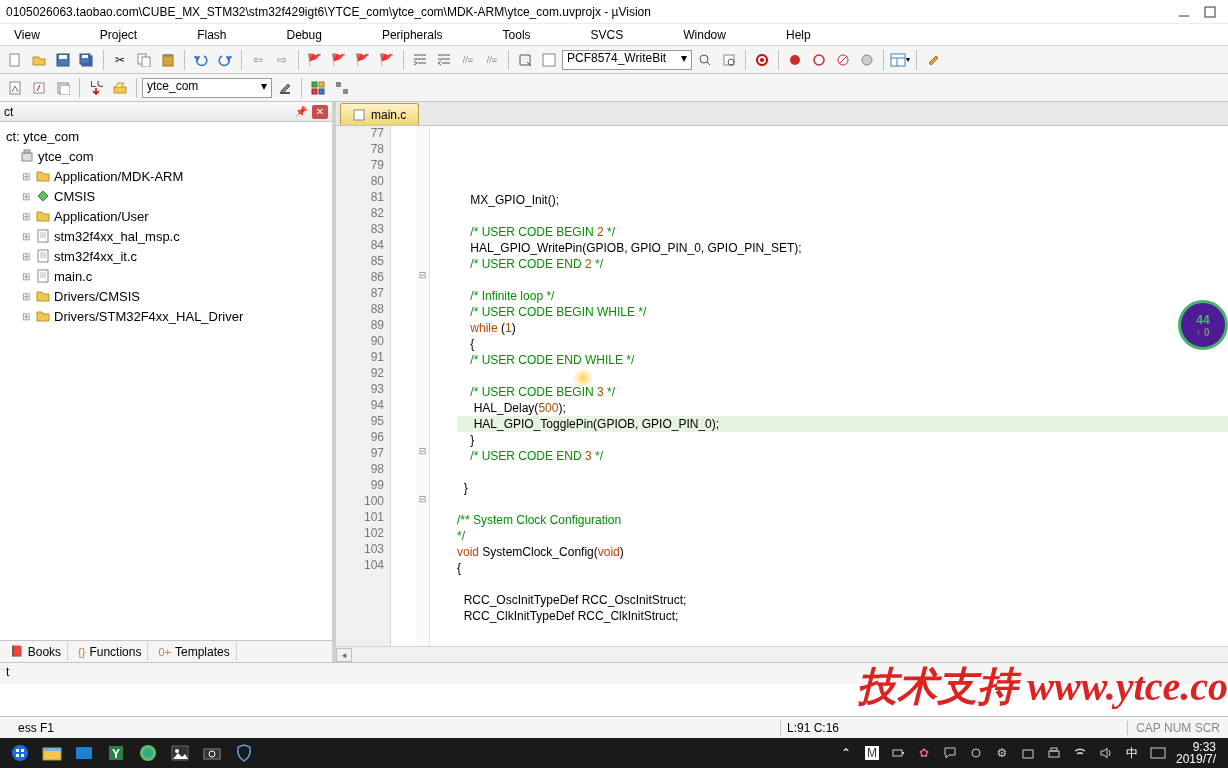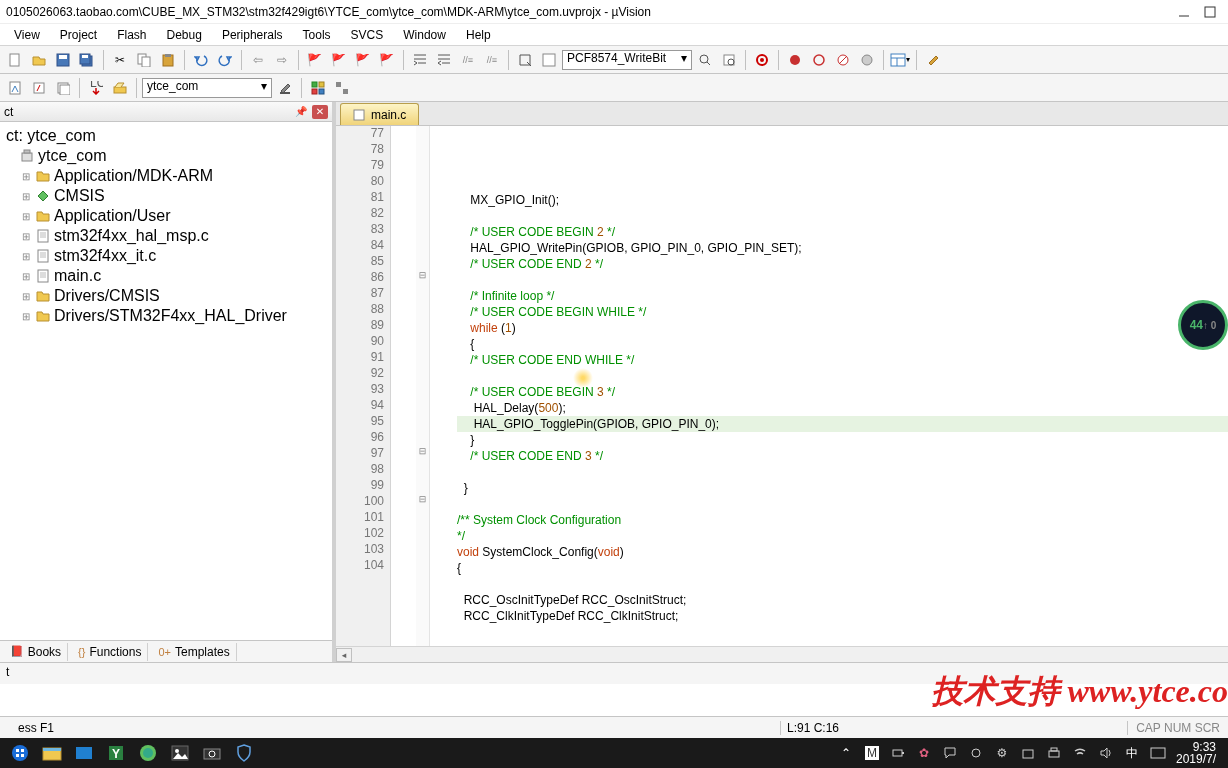--- a/index.html
+++ b/index.html
@@ -1,68 +1,68 @@
 <!DOCTYPE html>
 <html><head>
 <meta charset="utf-8">
 <style>
 * { margin: 0; padding: 0; box-sizing: border-box; font-family: "Segoe UI", Tahoma, sans-serif; font-size: 12px; }
 body { background: #fff; width: 1228px; height: 768px; overflow: hidden; position: relative; }
 .title-bar { height: 24px; background: #fff; display: flex; align-items: center; padding: 0 6px; border-bottom: 1px solid #eee; justify-content: space-between; }
 .title-text { font-size: 12px; white-space: nowrap; overflow: hidden; }
 .win-controls { display: flex; gap: 14px; margin-right: 6px; }
 .win-btn { width: 12px; height: 12px; display: inline-block; }
-.menu-bar { height: 22px; background: #fff; display: flex; align-items: center; padding: 0 4px; border-bottom: 1px solid #d4d4d4; }
+.menu-bar { height: 22px; background: #fff; display: flex; align-items: center; padding: 0 4px; border-bottom: 1px solid #d4d4d4; gap: 40px; }
 .menu-item { padding: 2px 10px; cursor: pointer; }
 .toolbar { height: 28px; background: #f5f5f5; border-bottom: 1px solid #c5c5c5; display: flex; align-items: center; padding: 0 4px; gap: 2px; }
 .toolbar .tb-btn { width: 22px; height: 22px; display: flex; align-items: center; justify-content: center; cursor: pointer; }
 .toolbar .sep { width: 1px; height: 20px; background: #c0c0c0; margin: 0 3px; }
 .toolbar .combo { height: 20px; border: 1px solid #999; background: #fff; font-size: 11px; padding: 0 4px; display: flex; align-items: flex-start; }
 .main-area { display: flex; height: 560px; }
 .project-panel { width: 336px; background: #fff; border-right: 4px solid #d0d0d0; display: flex; flex-direction: column; }
 .panel-header { height: 20px; background: linear-gradient(#fafafa,#e8e8e8); border-bottom: 1px solid #c5c5c5; display: flex; align-items: center; justify-content: space-between; padding: 0 4px; }
 .panel-header .title { font-weight: normal; }
 .panel-header .btns { display: flex; gap: 2px; }
 .pin-btn, .close-btn { width: 16px; height: 14px; display: flex; align-items: center; justify-content: center; cursor: pointer; font-size: 10px; }
 .close-btn { background: #c94f4f; color: #fff; border-radius: 2px; }
 .tree { flex: 1; padding: 4px 2px; overflow: auto; }
 .tree-item { display: flex; align-items: center; height: 20px; padding-left: 4px; cursor: pointer; }
 .tree-item.lvl1 { padding-left: 4px; }
 .tree-item.lvl2 { padding-left: 20px; }
 .tree-icon { width: 18px; height: 16px; display: inline-flex; align-items: center; justify-content: center; margin-right: 2px; color: #d8a43b; }
-.tree-label { font-size: 16px; }
+.tree-label { font-size: 13px; }
 .panel-tabs { height: 22px; border-top: 1px solid #c5c5c5; background: #f5f5f5; display: flex; align-items: center; padding: 0 4px; gap: 4px; }
 .panel-tab { display: flex; align-items: center; gap: 4px; padding: 2px 6px; cursor: pointer; }
 .editor-area { flex: 1; display: flex; flex-direction: column; background: #fff; }
 .file-tabs { height: 24px; background: #e8e8e8; border-bottom: 1px solid #c5c5c5; display: flex; align-items: flex-end; padding-left: 4px; }
 .file-tab { height: 22px; background: linear-gradient(#fdf4c6,#f0d47a); border: 1px solid #b89e4c; border-bottom: none; border-radius: 3px 3px 0 0; padding: 0 12px; display: flex; align-items: center; gap: 6px; cursor: pointer; }
 .code-container { flex: 1; display: flex; overflow: hidden; position: relative; gap: 25px; }
 .gutter { width: 55px; background: #f0f0f0; border-right: 1px solid #d4d4d4; font-family: Consolas, monospace; font-size: 13px; color: #777; text-align: right; padding-right: 6px; }
 .fold-gutter { width: 14px; background: #fafafa; border-right: 1px solid #e4e4e4; }
 .code-lines { flex: 1; font-family: Consolas, monospace; font-size: 13px; line-height: 16px; white-space: pre; padding-left: 2px; position: relative; margin-top: 18px; }
 .line { height: 16px; }
 .line.current { background: #e6f3e1; }
 .line .c-comment { color: #009000; }
 .line .c-keyword { color: #c2410c; }
 .line .c-num { color: #a05000; }
 .cursor-highlight { position: absolute; width: 20px; height: 20px; background: radial-gradient(circle, #ffd966 10%, rgba(255,217,102,0) 70%); pointer-events: none; }
 .hscroll { height: 16px; background: #f0f0f0; border-top: 1px solid #d4d4d4; }
 .output-panel { height: 22px; background: #f5f5f5; border-top: 1px solid #c5c5c5; padding: 2px 6px; }
-.watermark { position: absolute; right: 0; bottom: 54px; font-family: SimSun, serif; font-size: 32px; font-weight: bold; color: #d22; font-style: italic; white-space: nowrap; }
+.watermark { position: absolute; right: 0; bottom: 54px; font-family: SimSun, serif; font-size: 40px; font-weight: bold; color: #d22; font-style: italic; white-space: nowrap; }
 .status-bar { position: absolute; bottom: 30px; left: 0; right: 0; height: 22px; background: #f5f5f5; border-top: 1px solid #c5c5c5; display: flex; align-items: center; font-size: 11px; }
 .status-left { flex: 0 0 780px; padding-left: 18px; }
 .status-mid { flex: 0 0 280px; border-left: 1px solid #c5c5c5; padding-left: 6px; }
 .status-right { flex: 0 0 100px; border-left: 1px solid #c5c5c5; padding-left: 6px; }
 .status-caps { margin-left: auto; padding-right: 8px; color: #888; border-left: 1px solid #c5c5c5; padding-left: 8px; }
 .taskbar { position: absolute; bottom: 0; left: 0; right: 0; height: 30px; background: #1a1a1a; display: flex; align-items: center; padding: 0 4px; }
 .taskbar .tb-icon { width: 32px; height: 28px; display: flex; align-items: center; justify-content: center; cursor: pointer; }
 .taskbar .tray { margin-left: auto; display: flex; align-items: center; gap: 10px; color: #fff; font-size: 11px; padding-right: 8px; }
 .tray-icon { width: 16px; height: 16px; display: inline-flex; align-items: center; justify-content: center; color: #ccc; }
 .clock { text-align: right; line-height: 12px; }
-.badge-circle { position: absolute; right: 0; top: 300px; width: 50px; height: 50px; border: 3px solid #4ab56a; border-radius: 50%; background: #0f172a; display: flex; flex-direction: row; align-items: center; justify-content: center; font-weight: bold; color: #4ab56a; font-size: 16px; }
+.badge-circle { position: absolute; right: 0; top: 300px; width: 50px; height: 50px; border: 3px solid #4ab56a; border-radius: 50%; background: #4c1d95; display: flex; flex-direction: column; align-items: center; justify-content: center; font-weight: bold; color: #4ab56a; font-size: 16px; }
 svg { display: block; }
 </style>
 </head>
 <body>
 
 <div class="title-bar">
   <span class="title-text">0105026063.taobao.com\CUBE_MX_STM32\stm32f429igt6\YTCE_com\ytce_com\MDK-ARM\ytce_com.uvprojx - µVision</span>
   <div class="win-controls">
     <span class="win-btn">
       <svg width="12" height="12">

